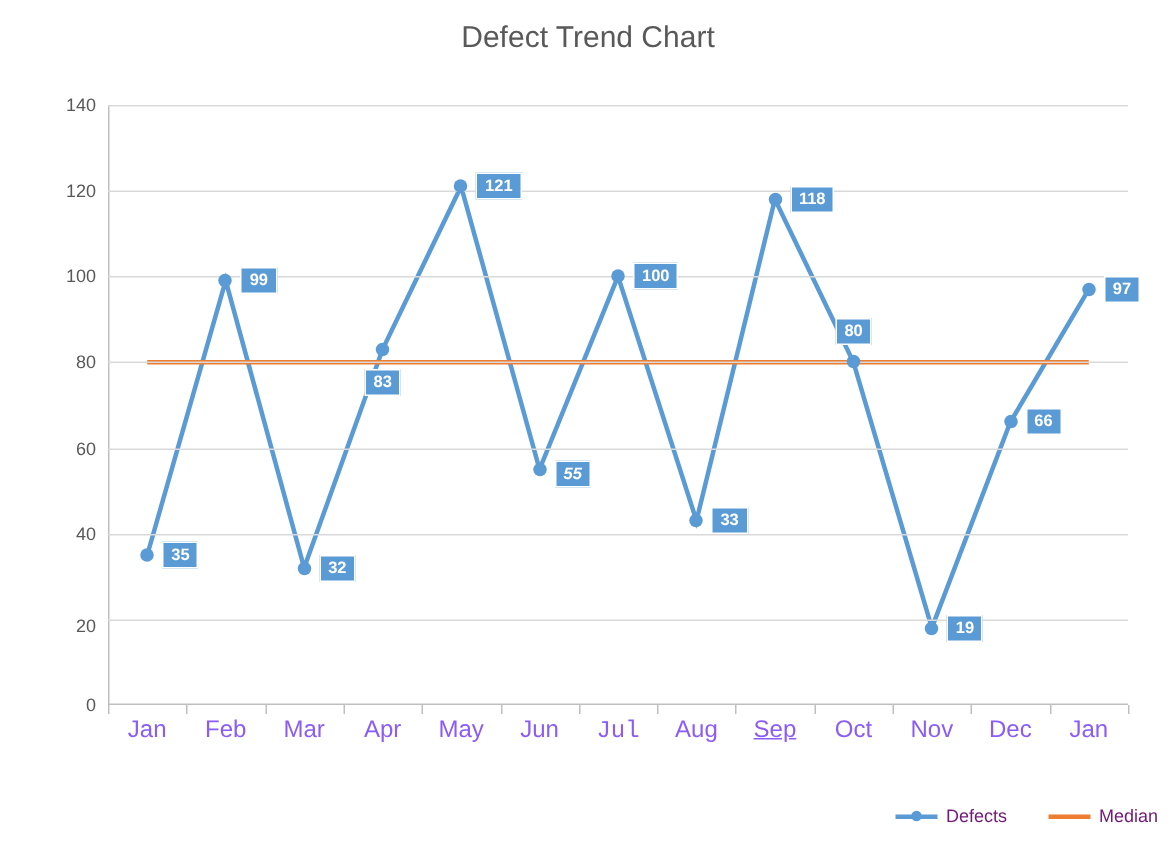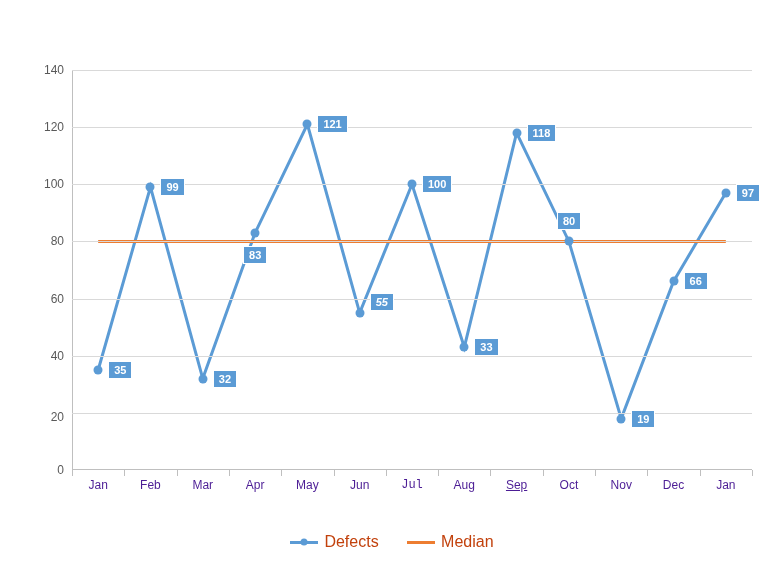--- a/index.html
+++ b/index.html
@@ -3,35 +3,36 @@
 <meta charset="utf-8">
 <style>
   html,body{margin:0;padding:0;background:#fff;font-family:"Segoe UI",Arial,sans-serif;color:#595959}
   .chart-wrap{position:relative;width:784px;height:563px;box-sizing:border-box}
   .title{position:absolute;top:14px;left:0;right:0;text-align:center;font-size:20px;color:#595959}
   .plot{position:absolute;left:72px;top:70px;width:680px;height:400px}
   .grid-line{position:absolute;left:0;right:0;height:0;border-top:1px solid #d9d9d9}
   .axis-bottom{position:absolute;left:0;right:0;bottom:0;height:0;border-top:1px solid #bfbfbf}
   .axis-left{position:absolute;left:0;top:0;bottom:0;width:0;border-left:1px solid #bfbfbf}
   .tick-y{position:absolute;text-align:right;font-size:12px;color:#595959;width:40px;left:-48px;transform:translateY(-50%)}
-  .tick-x{position:absolute;font-size:12px;color:#4c1d95;transform:translateX(-50%);top:100%;margin-top:8px;white-space:nowrap}
+  .tick-x{position:absolute;font-size:16px;color:#8b5cf6;transform:translateX(-50%);top:100%;margin-top:8px;white-space:nowrap}
   .xcat-sep{position:absolute;bottom:-6px;width:0;height:6px;border-left:1px solid #bfbfbf}
   svg.lines{position:absolute;left:0;top:0;width:100%;height:100%;overflow:visible}
   .pt{position:absolute;width:9px;height:9px;border-radius:50%;background:#5b9bd5;transform:translate(-50%,-50%)}
   .dl{position:absolute;background:#5b9bd5;color:#fff;font-size:11px;font-weight:600;padding:2px 5px;border:1px solid #fff;white-space:nowrap;transform:translateY(-50%)}
-  .legend{position:absolute;bottom:12px;left:0;right:0;text-align:center;font-size:16px;color:#c2410c}
+  .legend{position:absolute;bottom:12px;left:0;right:0;text-align:right;font-size:12px;color:#701a75}
   .legend .item{display:inline-flex;align-items:center;margin:0 12px}
   .legend .swatch-line{width:28px;height:3px;background:#5b9bd5;position:relative;margin-right:6px}
   .legend .swatch-line .dot{position:absolute;left:50%;top:50%;width:7px;height:7px;border-radius:50%;background:#5b9bd5;transform:translate(-50%,-50%)}
   .legend .swatch-med{width:28px;height:3px;background:#ed7d31;margin-right:6px}
 </style>
 </head>
 <body>
 
 <div class="chart-wrap">
+  <div class="title">Defect Trend Chart</div>
 
   <div class="plot" id="plot">
     <div class="axis-left"></div>
     <div class="axis-bottom"></div>
     <svg class="lines" id="svg-lines">
         <polyline points="26.153846153846157,300 78.46153846153847,117.14285714285711 130.76923076923077,308.57142857142856 183.07692307692307,162.85714285714286 235.3846153846154,54.28571428571428 287.6923076923077,242.85714285714286 340,114.28571428571428 392.30769230769226,277.1428571428571 444.61538461538464,62.85714285714283 496.9230769230769,171.42857142857144 549.2307692307693,348.57142857142856 601.5384615384615,211.42857142857144 653.8461538461538,122.85714285714289" fill="none" stroke="#5b9bd5" stroke-width="3"></polyline>
         <polyline points="26.153846153846157,171.42857142857144 78.46153846153847,171.42857142857144 130.76923076923077,171.42857142857144 183.07692307692307,171.42857142857144 235.3846153846154,171.42857142857144 287.6923076923077,171.42857142857144 340,171.42857142857144 392.30769230769226,171.42857142857144 444.61538461538464,171.42857142857144 496.9230769230769,171.42857142857144 549.2307692307693,171.42857142857144 601.5384615384615,171.42857142857144 653.8461538461538,171.42857142857144" fill="none" stroke="#ed7d31" stroke-width="3"></polyline>
       </svg>
   <div class="tick-y" style="top: 400px;">0</div>
       <div class="grid-line" style="top: 342.857px;"></div>
@@ -79,21 +80,21 @@
       <div class="dl" style="left: 36.1538px; top: 300px; text-align: center;">35</div>
       <div class="pt" style="left: 78.4615px; top: 117.143px;"></div>
       <div class="dl" style="left: 88.4615px; top: 117.143px;">99</div>
       <div class="pt" style="left: 130.769px; top: 308.571px;"></div>
       <div class="dl" style="left: 140.769px; top: 308.571px;">32</div>
       <div class="pt" style="left: 183.077px; top: 162.857px;"></div>
       <div class="dl" style="left: 171.077px; top: 184.857px;">83</div>
       <div class="pt" style="left: 235.385px; top: 54.2857px;"></div>
       <div class="dl" style="left: 245.385px; top: 54.2857px;">121</div>
       <div class="pt" style="left: 287.692px; top: 242.857px;"></div>
-      <div class="dl" style="left: 297.692px; top: 232px; font-style: italic;">55</div>
+      <div class="dl" style="left: 297.692px; top: 246px; font-style: italic;">55</div>
       <div class="pt" style="left: 340px; top: 114.286px;"></div>
       <div class="dl" style="left: 350px; top: 114.286px;">100</div>
       <div class="pt" style="left: 392.308px; top: 277.143px;"></div>
       <div class="dl" style="left: 402.308px; top: 277.143px;">33</div>
       <div class="pt" style="left: 444.615px; top: 62.8571px;"></div>
       <div class="dl" style="left: 454.615px; top: 62.8571px; text-align: right;">118</div>
       <div class="pt" style="left: 496.923px; top: 171.429px;"></div>
       <div class="dl" style="left: 484.923px; top: 151.429px;">80</div>
       <div class="pt" style="left: 549.231px; top: 348.571px;"></div>
       <div class="dl" style="left: 559.231px; top: 348.571px;">19</div>

